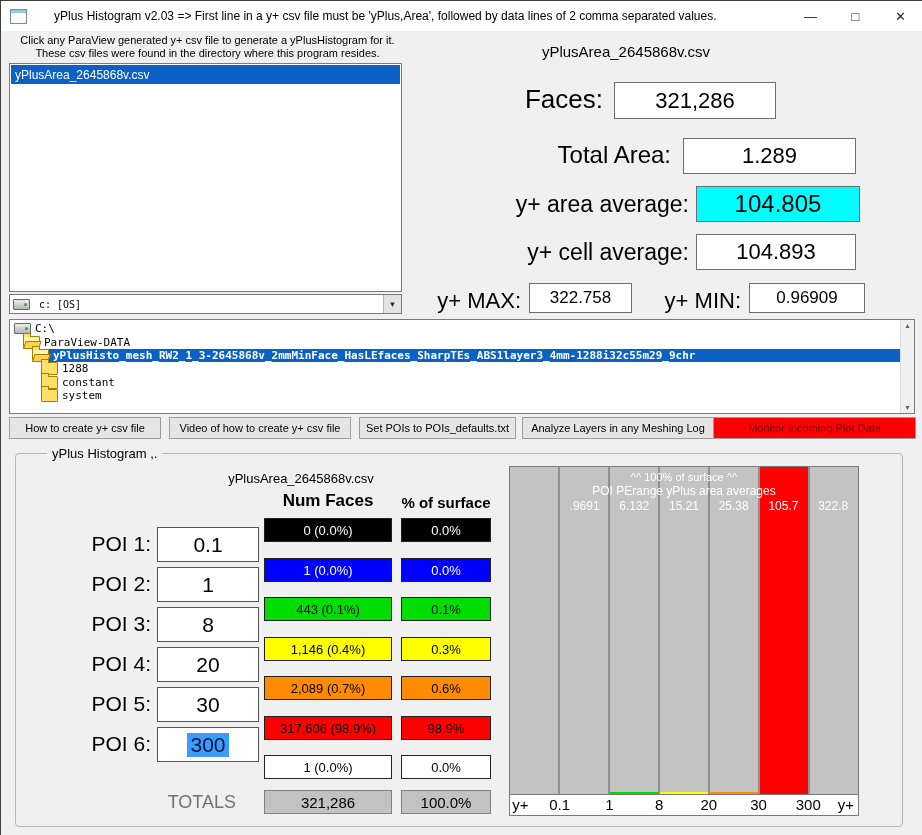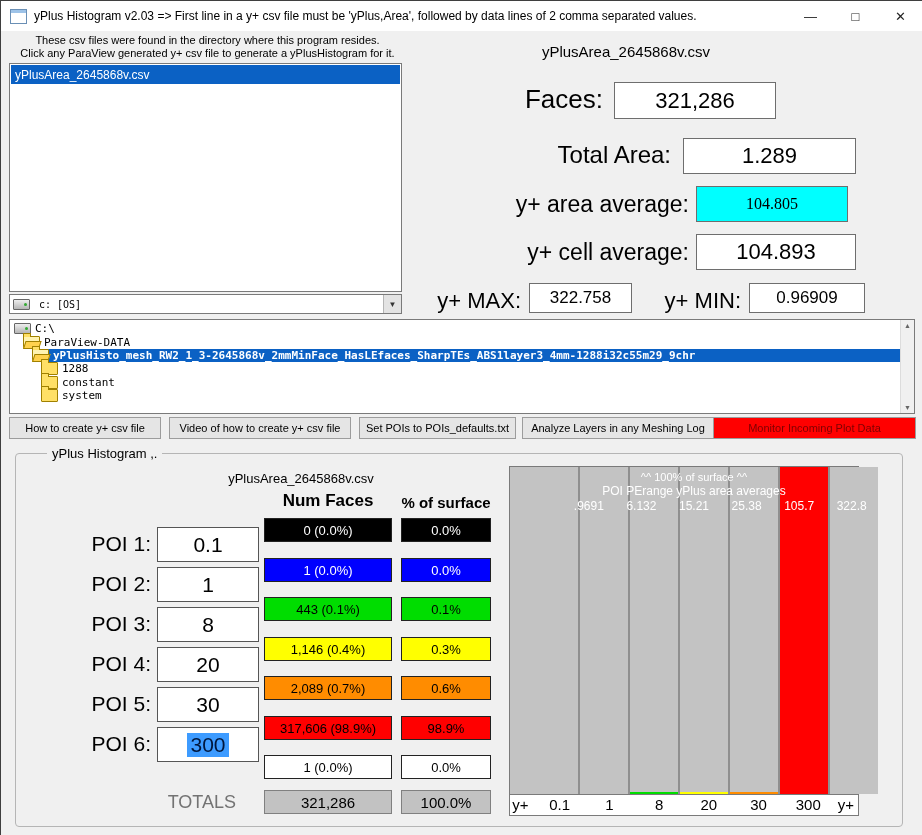--- a/index.html
+++ b/index.html
@@ -1,21 +1,21 @@
 <!DOCTYPE html>
 <html><head>
 <meta charset="utf-8">
 <style>
   html,body{margin:0;padding:0;}
   body{background:#9a9a9a;font-family:"Liberation Sans",sans-serif;}
   #win{position:relative;width:922px;height:835px;background:#f0f0f0;border:1px solid #3f3f3f;overflow:hidden;}
   .abs{position:absolute;box-sizing:border-box;}
 
   
-  #titlebar{left:0;top:0;width:100%;height:30px;background:#ffffff;display:flex;align-items:center;}
+  #titlebar{left:0;top:0;width:100%;height:30px;background:#ffffff;display:flex;align-items:center;gap:20px;}
   #app-icon{width:15px;height:13px;margin-left:9px;border:1px solid #6a8fb5;background:#fff;position:relative;flex:none;}
   #app-icon::before{content:'';position:absolute;left:0;top:0;right:0;height:3px;background:#9ec3e8;}
   #title-text{font-size:12px;margin-left:7px;color:#000;white-space:nowrap;}
   #win-controls{margin-left:auto;display:flex;height:100%;}
   .win-btn{width:45px;height:100%;display:flex;align-items:center;justify-content:center;font-size:13px;color:#222;}
 
   
   #instructions{left:8px;top:33px;width:397px;text-align:center;font-size:11px;line-height:13px;color:#000;}
   #listbox{left:8px;top:62px;width:393px;height:229px;background:#fff;border:1px solid #7a7a7a;padding:1px;}
   .list-item{height:19px;display:flex;align-items:center;padding:0 4px;font-size:12px;color:#000;}
@@ -26,21 +26,21 @@
 
   
   .lbl{color:#000;white-space:nowrap;text-align:right;}
   .vbox{background:#fff;border:1px solid #6e6e6e;display:flex;align-items:center;justify-content:center;font-size:22px;color:#000;}
   #stats-filename{left:460px;top:42px;width:330px;text-align:center;font-size:15px;color:#000;}
   #faces-lbl{left:380px;top:83px;width:222px;font-size:26px;}
   #faces-box{left:613px;top:81px;width:162px;height:37px;}
   #ta-lbl{left:400px;top:140px;width:270px;font-size:24px;}
   #ta-box{left:682px;top:137px;width:173px;height:36px;}
   #yaa-lbl{left:400px;top:190px;width:288px;font-size:23px;}
-  #yaa-box{left:695px;top:185px;width:152px;height:36px;background:#00ffff;font-size:16px;font-family:Liberation Serif, serif;}
+  #yaa-box{left:695px;top:185px;width:164px;height:36px;background:#00ffff;font-size:24px;}
   #yca-lbl{left:400px;top:238px;width:288px;font-size:23px;}
   #yca-box{left:695px;top:233px;width:160px;height:36px;}
   #ymax-lbl{left:390px;top:287px;width:130px;font-size:22px;}
   #ymax-box{left:528px;top:282px;width:103px;height:30px;font-size:17px;}
   #ymin-lbl{left:612px;top:287px;width:128px;font-size:22px;}
   #ymin-box{left:748px;top:282px;width:116px;height:30px;font-size:17px;}
 
   
   #tree{left:8px;top:318px;width:906px;height:95px;background:#fff;border:1px solid #7a7a7a;padding-top:2px;overflow:hidden;}
   .tree-row{display:flex;align-items:center;height:13.4px;font-family:"DejaVu Sans Mono",monospace;font-size:11px;white-space:nowrap;color:#000;}
@@ -70,21 +70,21 @@
   .poi-input{left:156px;width:102px;height:35px;background:#fff;border:1px solid #555;display:flex;align-items:center;justify-content:center;font-size:21px;color:#000;}
   .sel-text{background:#3d9bff;color:#00173d;padding:0 3px;}
   .cell{height:24px;display:flex;align-items:center;justify-content:center;font-size:13px;border:1px solid #222;}
   #totals-lbl{left:130px;top:791px;width:105px;font-size:18px;text-align:right;color:#737373;}
   .totals-box{height:24px;background:#c2c2c2;border:1px solid #808080;display:flex;align-items:center;justify-content:center;font-size:15px;color:#000;}
   #totals-faces{left:263px;top:789px;width:128px;}
   #totals-pct{left:400px;top:789px;width:90px;}
 
   
   #chart{left:508px;top:465px;width:350px;height:350px;border:1px solid #7a7a7a;background:#fff;}
-  #plot{position:relative;width:100%;height:327px;background:#c3c3c3;display:flex;overflow:hidden;padding-left:20px;}
+  #plot{position:relative;width:100%;height:327px;background:#c3c3c3;display:flex;overflow:hidden;}
   .chart-col{flex:1;position:relative;}
   .chart-col.divided{border-left:2px solid #8f8f8f;}
   .chart-bar{position:absolute;left:0;right:0;bottom:0;}
   .chart-title{position:absolute;top:4px;left:0;right:0;text-align:center;color:#fff;font-size:11px;z-index:3;}
   .chart-subtitle{position:absolute;top:17px;left:0;right:0;text-align:center;color:#fff;font-size:12px;z-index:3;}
   .avg-label{position:absolute;top:32px;transform:translateX(-50%);color:#fff;font-size:12px;z-index:3;white-space:nowrap;}
   #axis{position:relative;width:100%;height:21px;background:#fff;border-top:1px solid #7a7a7a;box-sizing:border-box;}
   .axis-label{position:absolute;top:1px;transform:translateX(-50%);font-size:15px;color:#000;white-space:nowrap;}
 </style>
 </head>
@@ -96,22 +96,22 @@
     <span id="app-icon"></span>
     <span id="title-text">yPlus Histogram v2.03 =&gt; First line in a y+ csv file must be 'yPlus,Area', followed by data lines of 2 comma separated values.</span>
     <div id="win-controls">
       <span class="win-btn">—</span>
       <span class="win-btn">□</span>
       <span class="win-btn">✕</span>
     </div>
   </div>
 
   <div id="instructions" class="abs">
+    <div>Click any ParaView generated y+ csv file to generate a yPlusHistogram for it.</div>
     <div>These csv files were found in the directory where this program resides.</div>
-    <div>Click any ParaView generated y+ csv file to generate a yPlusHistogram for it.</div>
   </div>
 
   <div id="listbox" class="abs">
       <div class="list-item selected">yPlusArea_2645868v.csv</div>
     </div>
 
   <div id="drive-combo" class="abs">
     <span class="ticon icon-drive"></span>
     <span id="drive-text">c:  [OS]</span>
     <span id="combo-arrow">▼</span>

